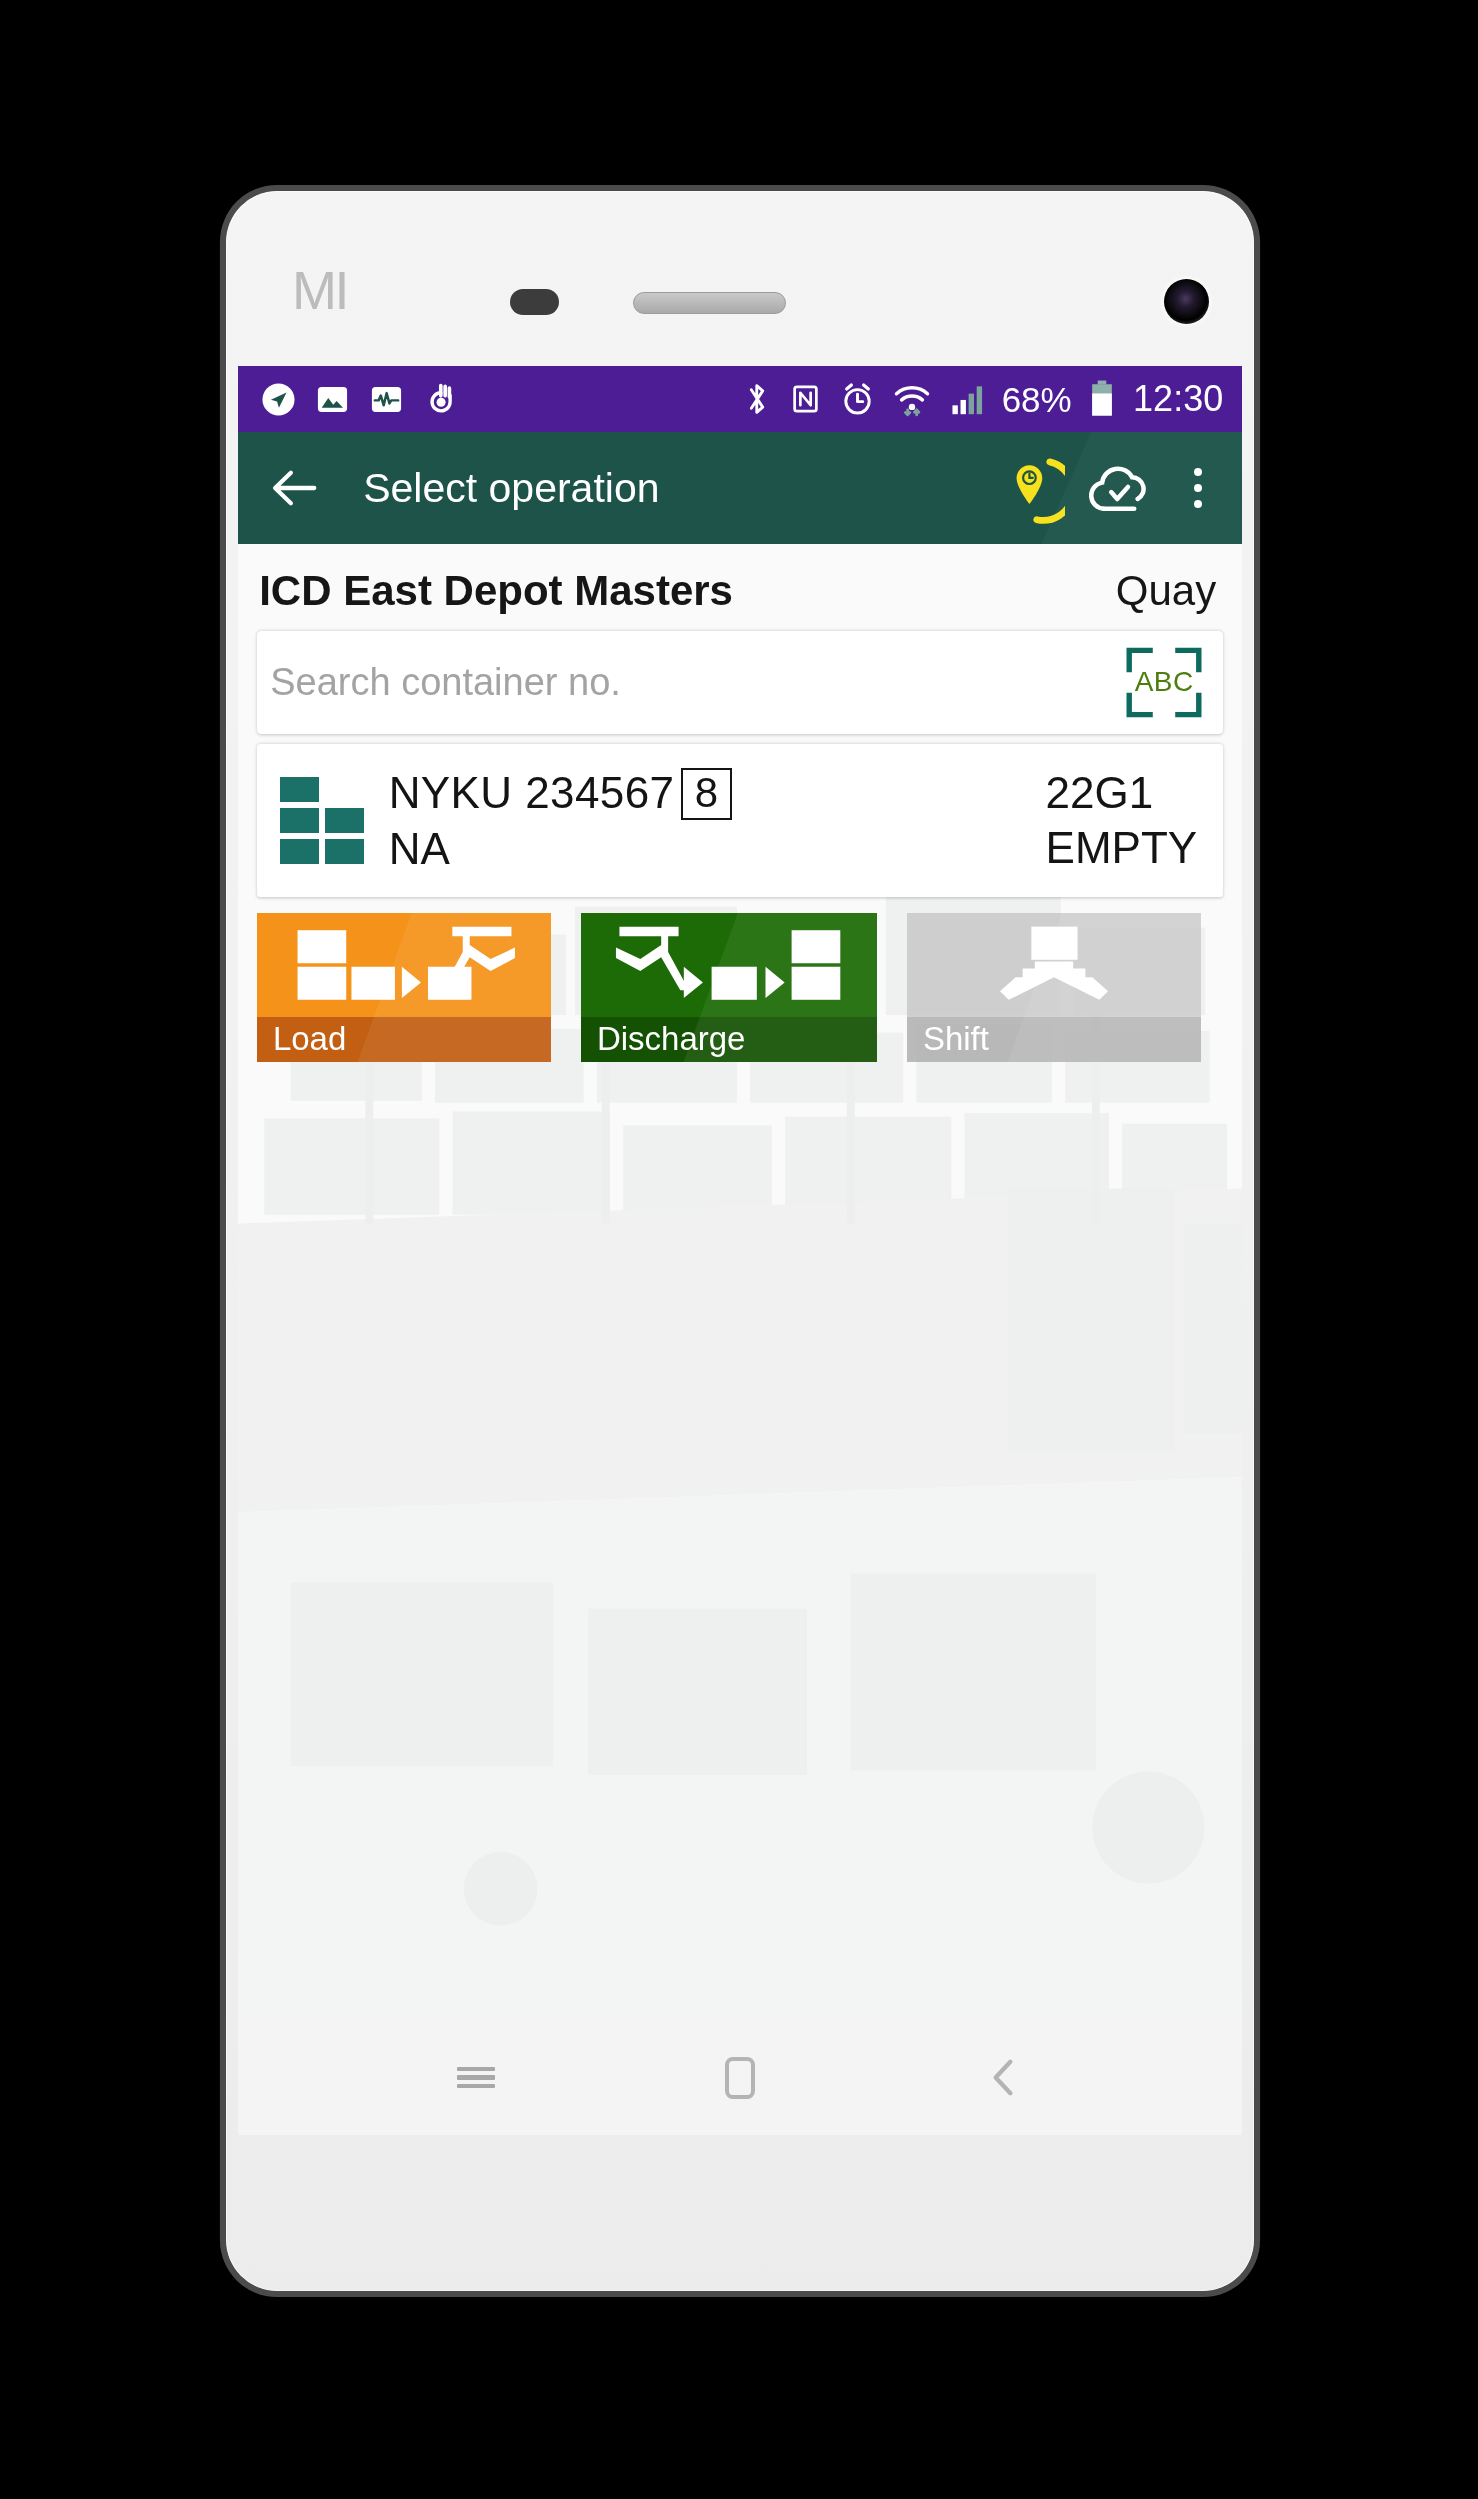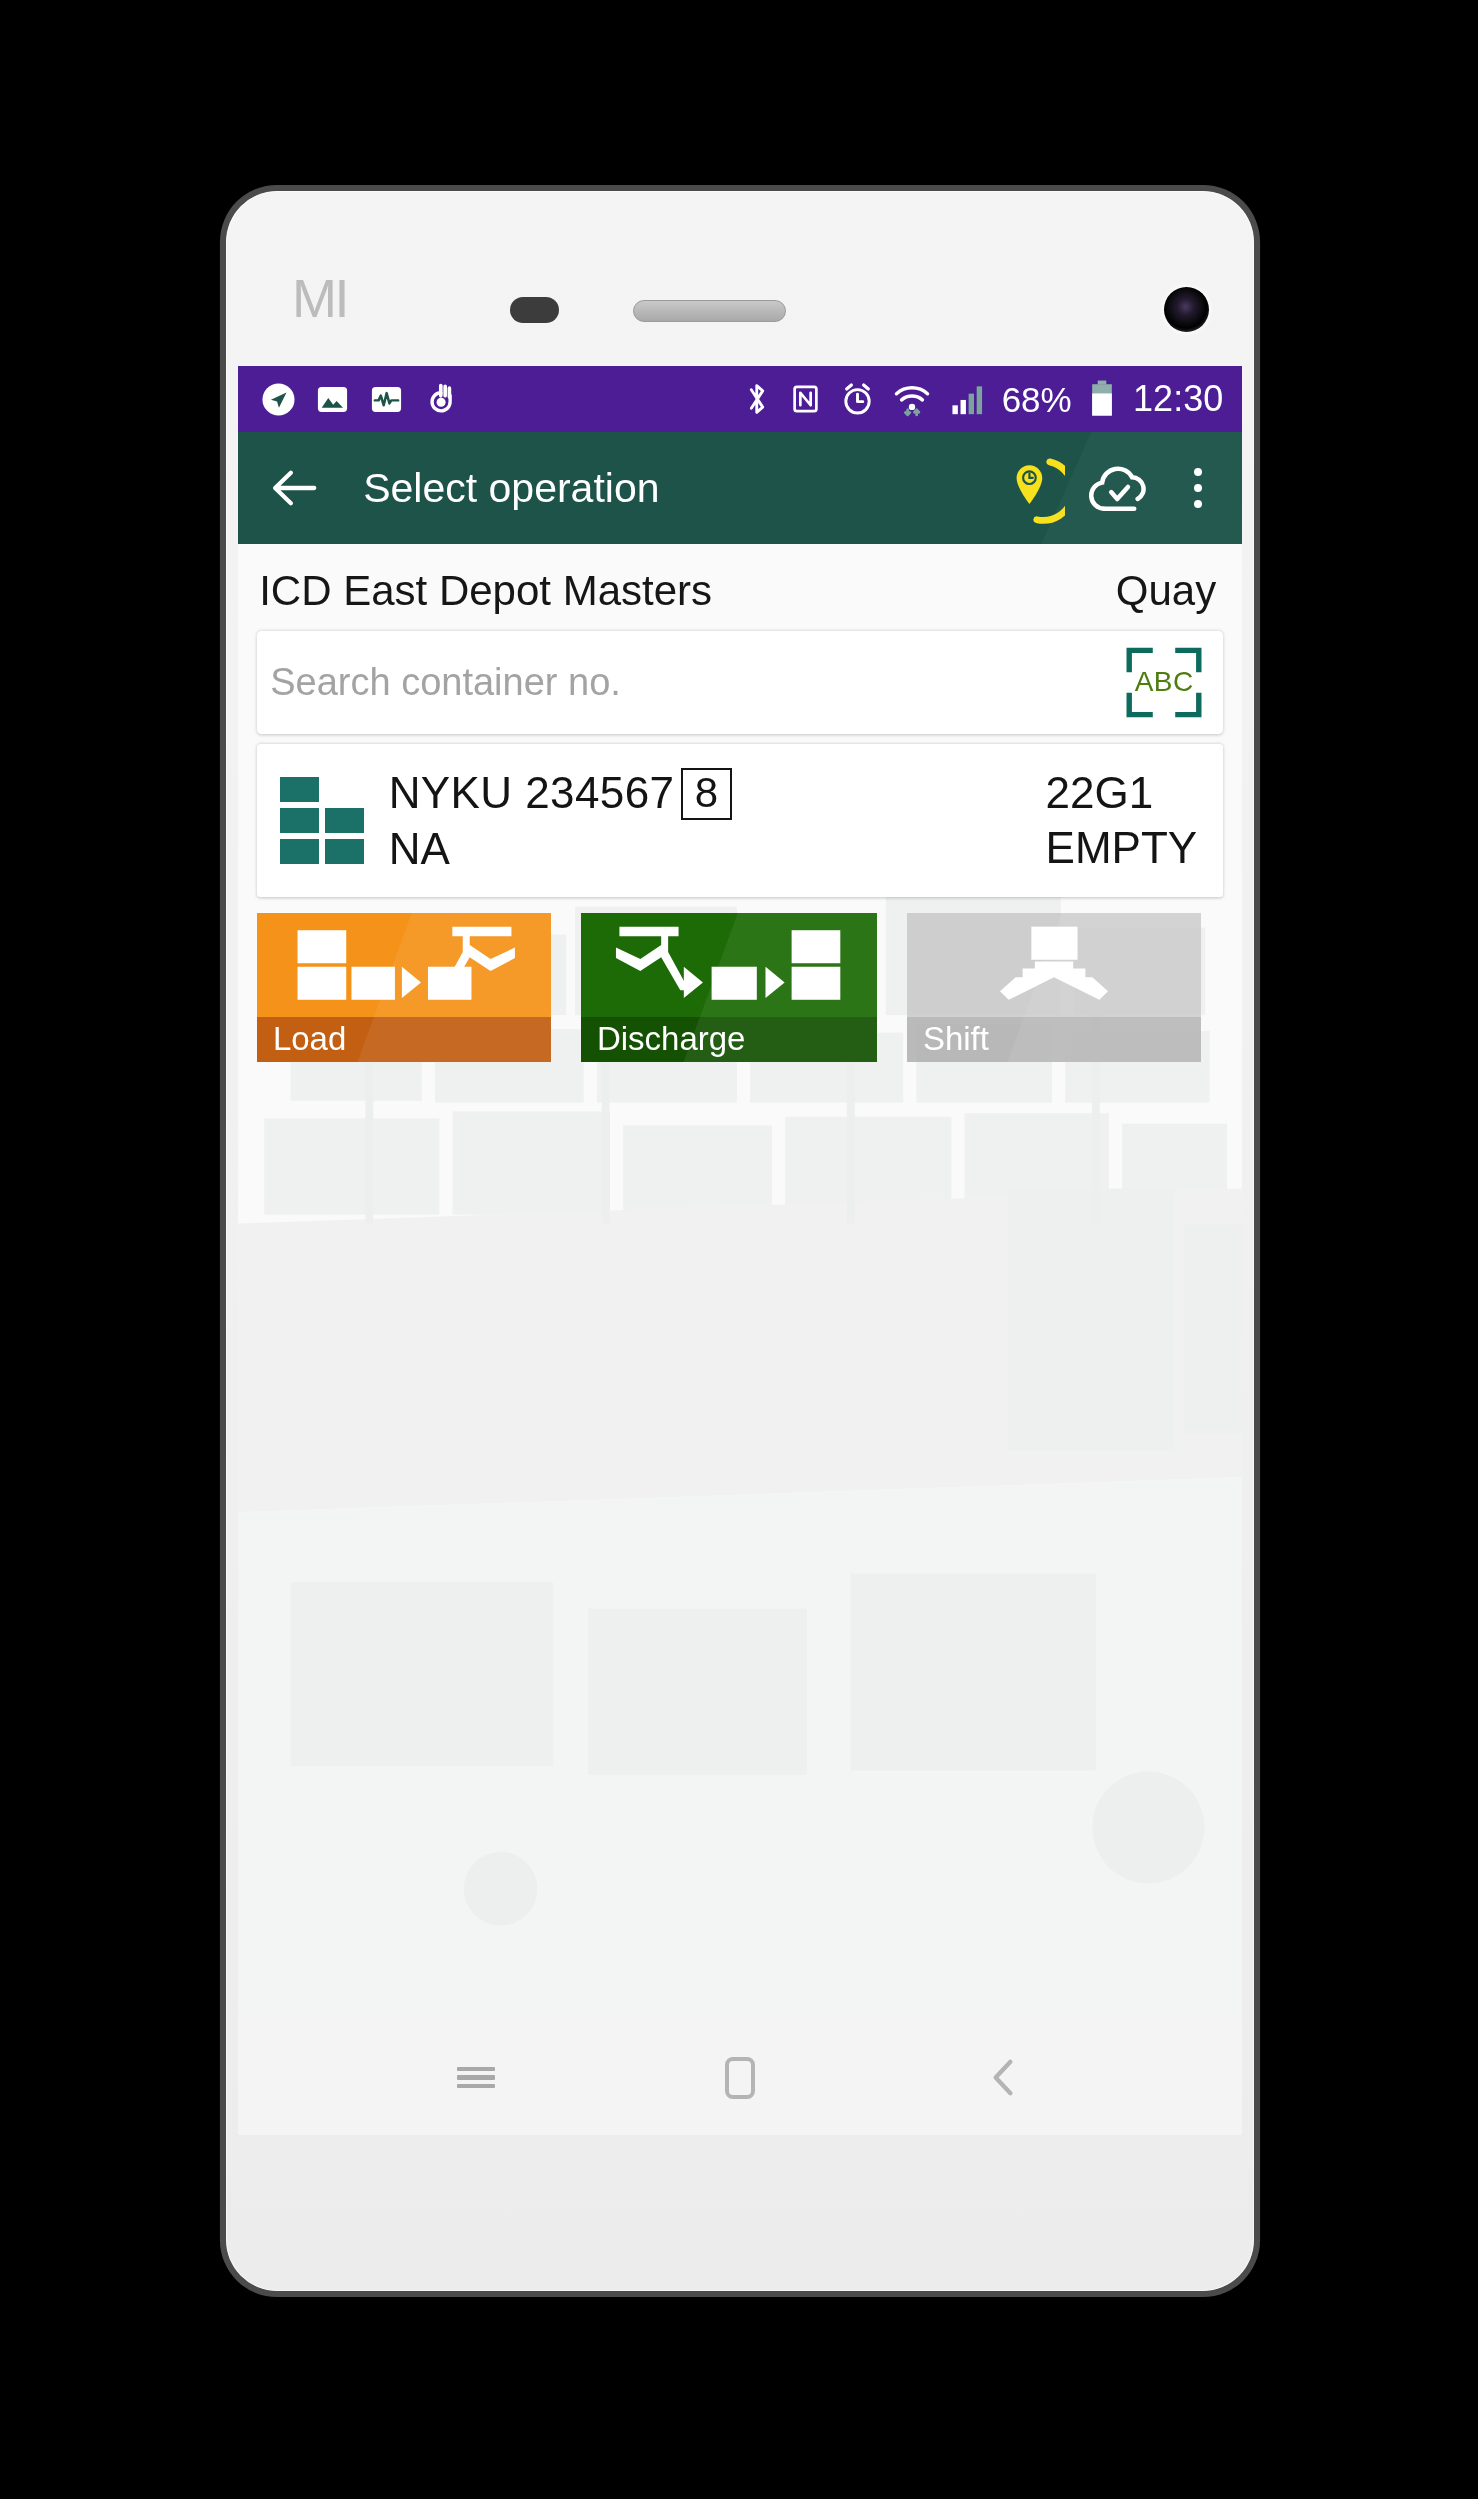--- a/index.html
+++ b/index.html
@@ -28,21 +28,21 @@
     position: absolute;
     inset: 0;
     border-radius: 51px;
     border: 1.7px solid rgba(255,255,255,.55);
     pointer-events: none;
   }
 
   
   #bezel-top {
     position: absolute;
-    left: 0; top: 8px;
+    left: 0; top: 0;
     width: 100%;
     height: 207px;
   }
   #mi-logo {
     position: absolute;
     left: 66px; top: 68px;
     font-size: 54px;
     font-weight: 400;
     color: #bcbcbc;
     letter-spacing: -2.6px;
@@ -150,21 +150,21 @@
     pointer-events: none;
   }
 
   #header-row {
     position: relative;
     display: flex;
     align-items: baseline;
     padding: 23px 26px 15.7px 21px;
     z-index: 2;
   }
-  #depot-name { font-size: 42px; color: #161616; font-weight: 400; white-space: nowrap; }
+  #depot-name { font-size: 42px; color: #161616; font-weight: 700; white-space: nowrap; }
   #location-label { font-size: 42px; color: #161616; font-weight: 400; margin-left: auto; }
 
   
   #search-card {
     position: relative;
     margin: 0 19px;
     height: 103px;
     background: #ffffff;
     border-radius: 4.4px;
     box-shadow: 0 0.9px 3.5px rgba(0,0,0,.22);

